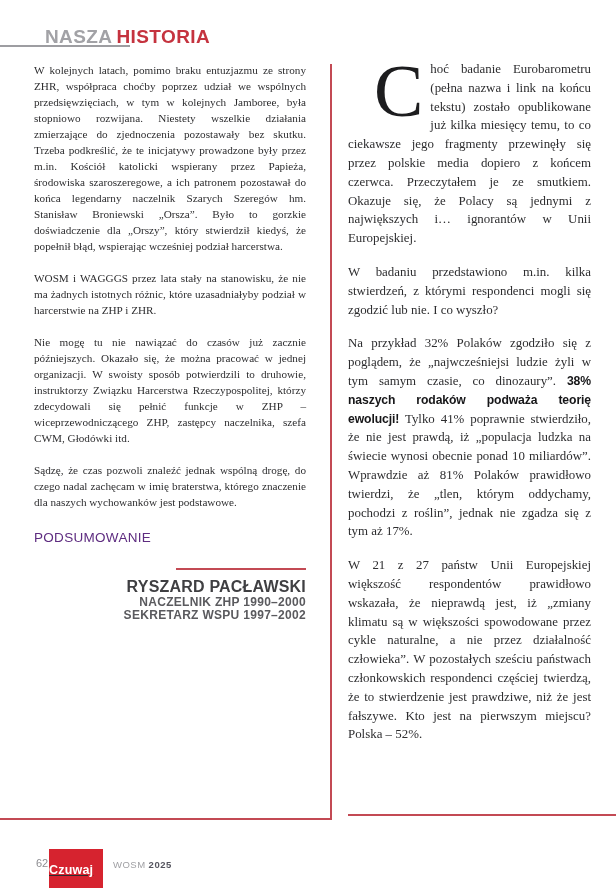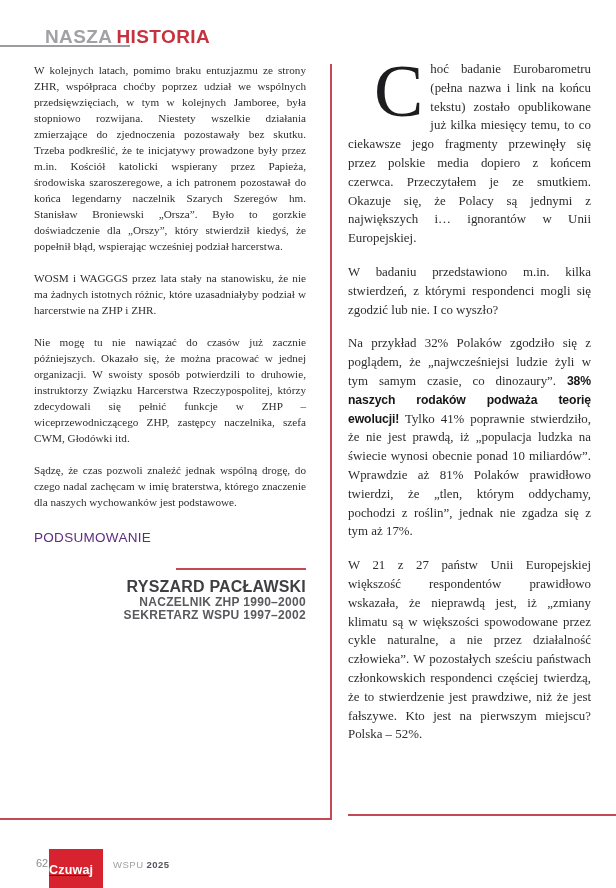--- a/index.html
+++ b/index.html
@@ -148,16 +148,16 @@
     <p><span>W badaniu przedstawiono m.in. kilka stwierdzeń, z którymi respondenci mogli się zgodzić lub nie. I co wyszło?</span></p>
     <p><span>Na przykład 32% Polaków zgodziło się z poglądem, że „najwcześniejsi ludzie żyli w tym samym czasie, co dinozaury”. </span><span class="bold-sans">38% naszych rodaków podważa teorię ewolucji!</span><span> Tylko 41% poprawnie stwierdziło, że nie jest prawdą, iż „populacja ludzka na świecie wynosi obecnie ponad 10 miliardów”. Wprawdzie aż 81% Polaków prawidłowo twierdzi, że „tlen, którym oddychamy, pochodzi z roślin”, jednak nie zgadza się z tym aż 17%.</span></p>
     <p><span>W 21 z 27 państw Unii Europejskiej większość respondentów prawidłowo wskazała, że nieprawdą jest, iż „zmiany klimatu są w większości spowodowane przez cykle naturalne, a nie przez działalność człowieka”. W pozostałych sześciu państwach członkowskich respondenci częściej twierdzą, że to stwierdzenie jest prawdziwe, niż że jest fałszywe. Kto jest na pierwszym miejscu? Polska – 52%.</span></p>
   </div>
 
   <div class="page-number">62</div>
   <div class="footer-logo">
     <span class="logo-text">Czuwaj</span>
   </div>
   <div class="issue-info">
-    <span class="issue-season">WSPU</span><span class="issue-year">2025</span>
+    <span class="issue-season">WOSM</span><span class="issue-year">2025</span>
   </div>
 
 </div>
 
 </body></html>

